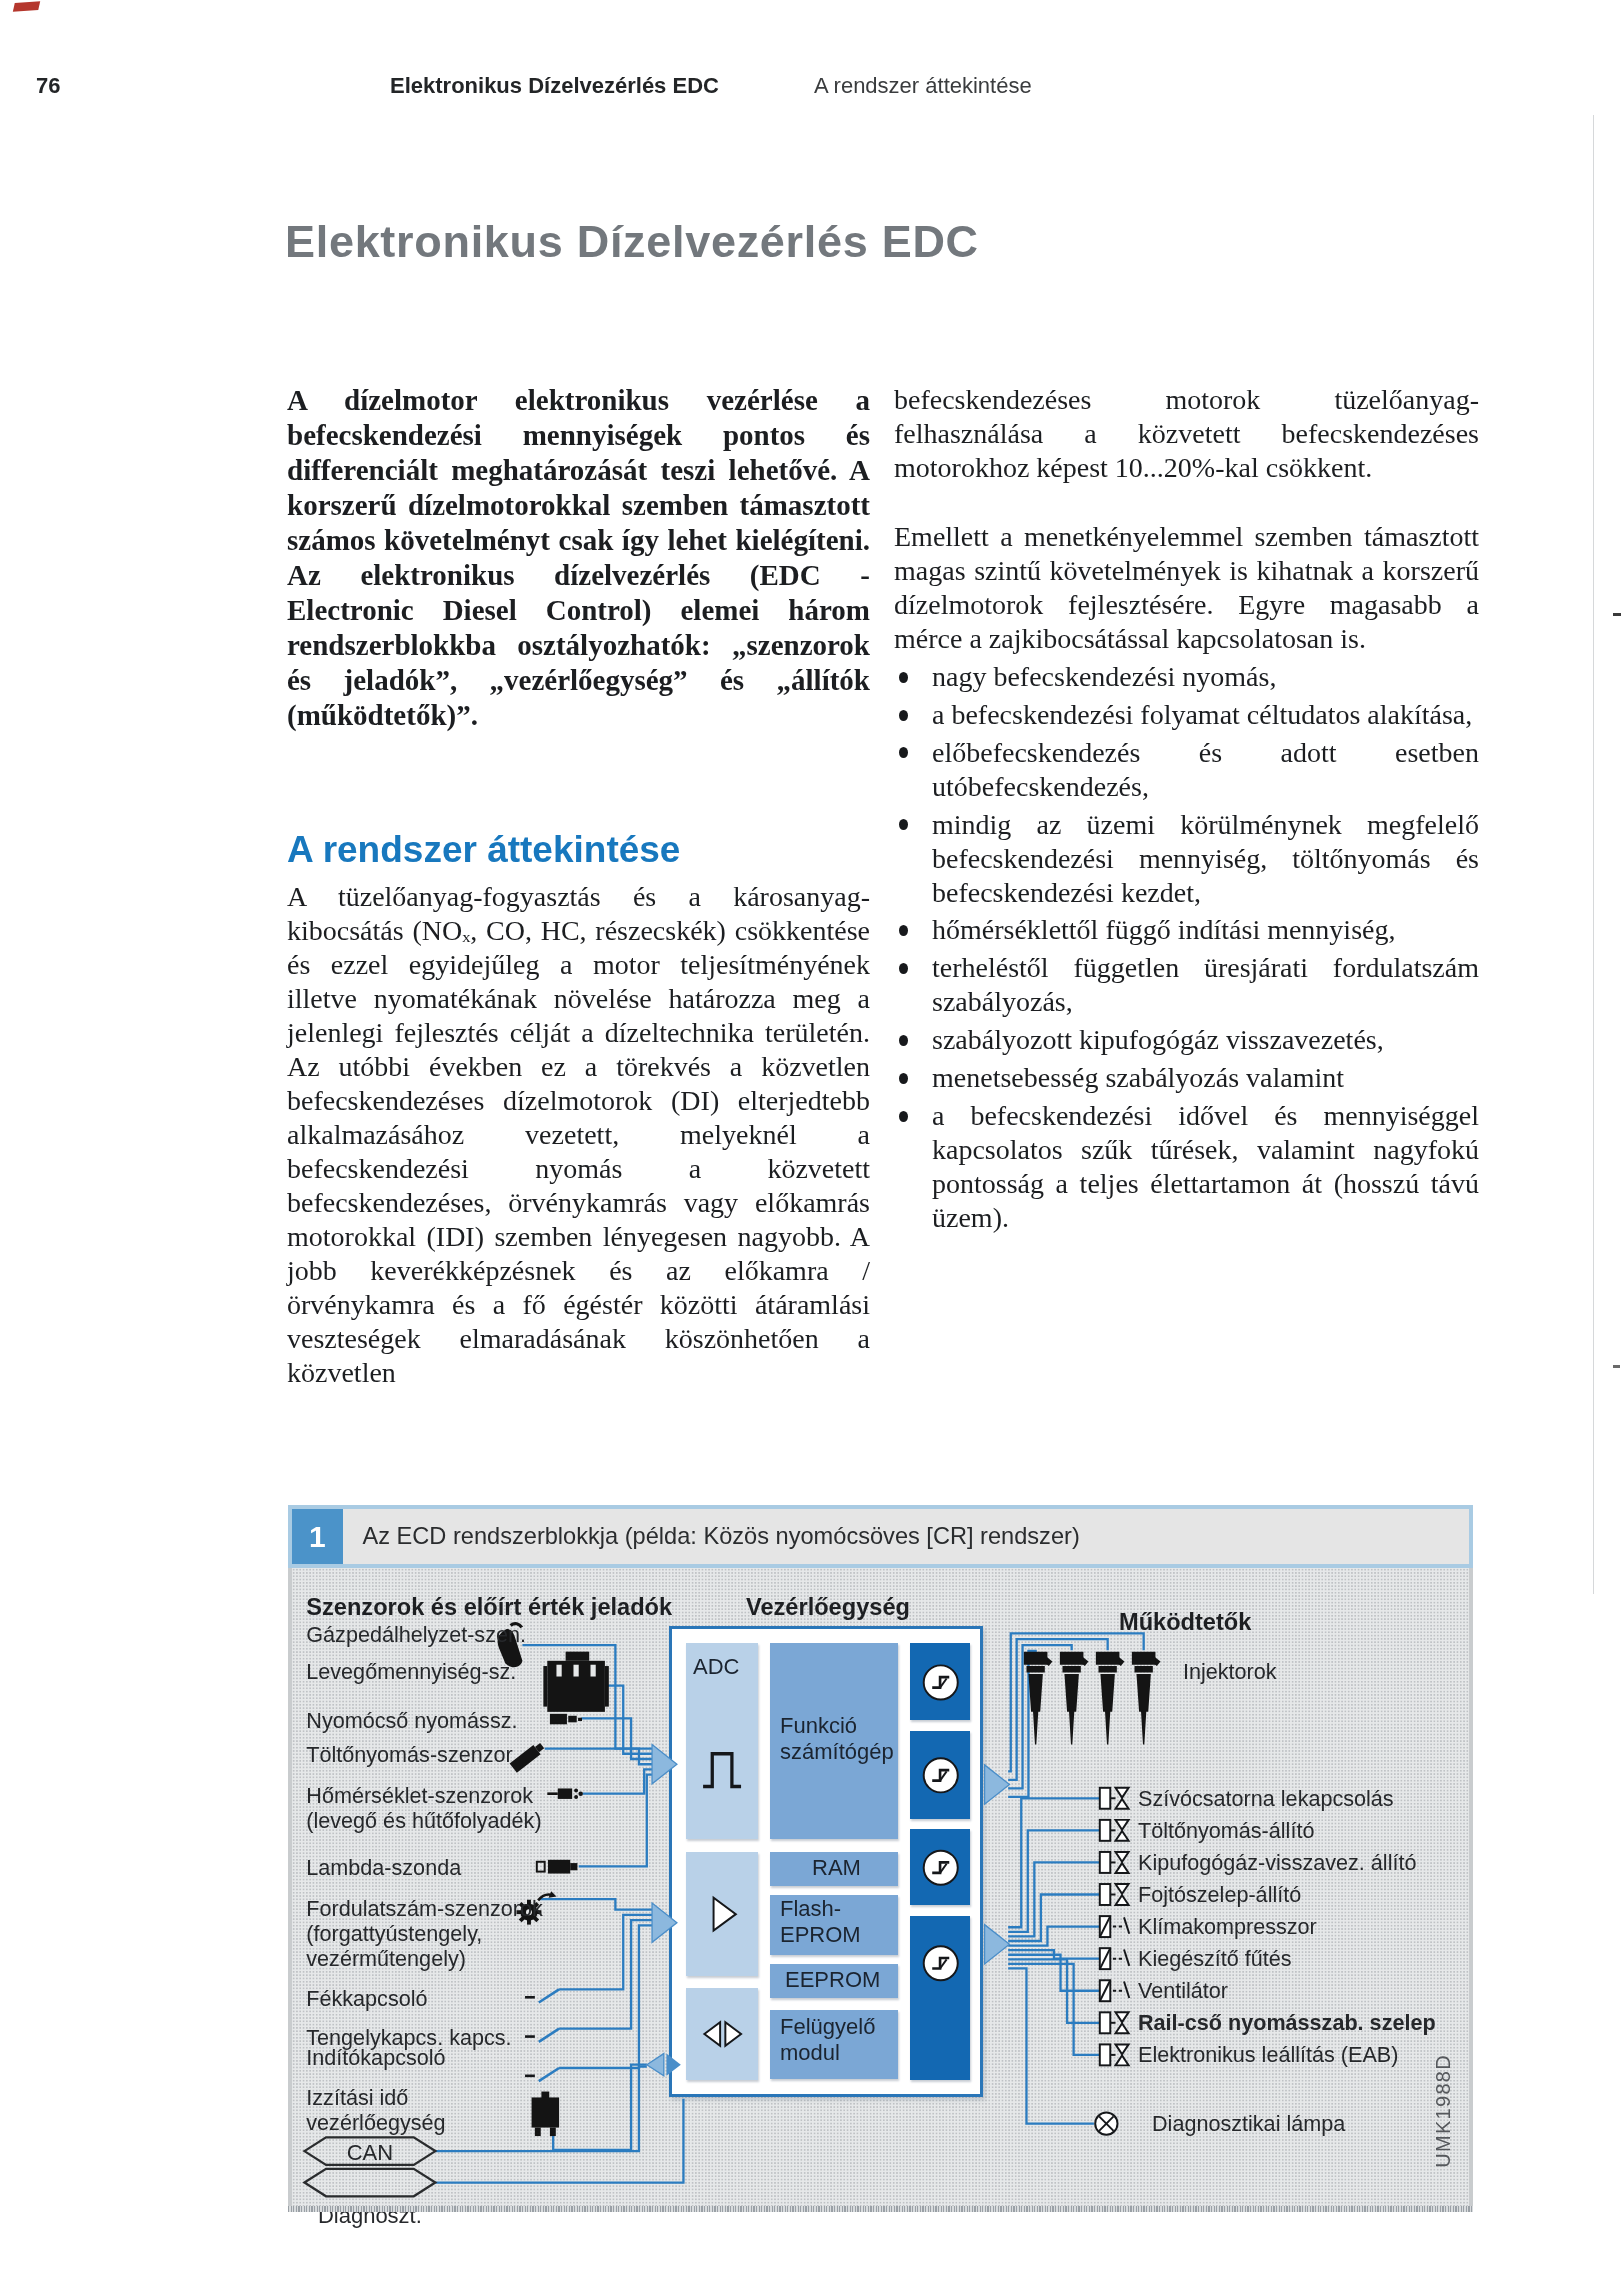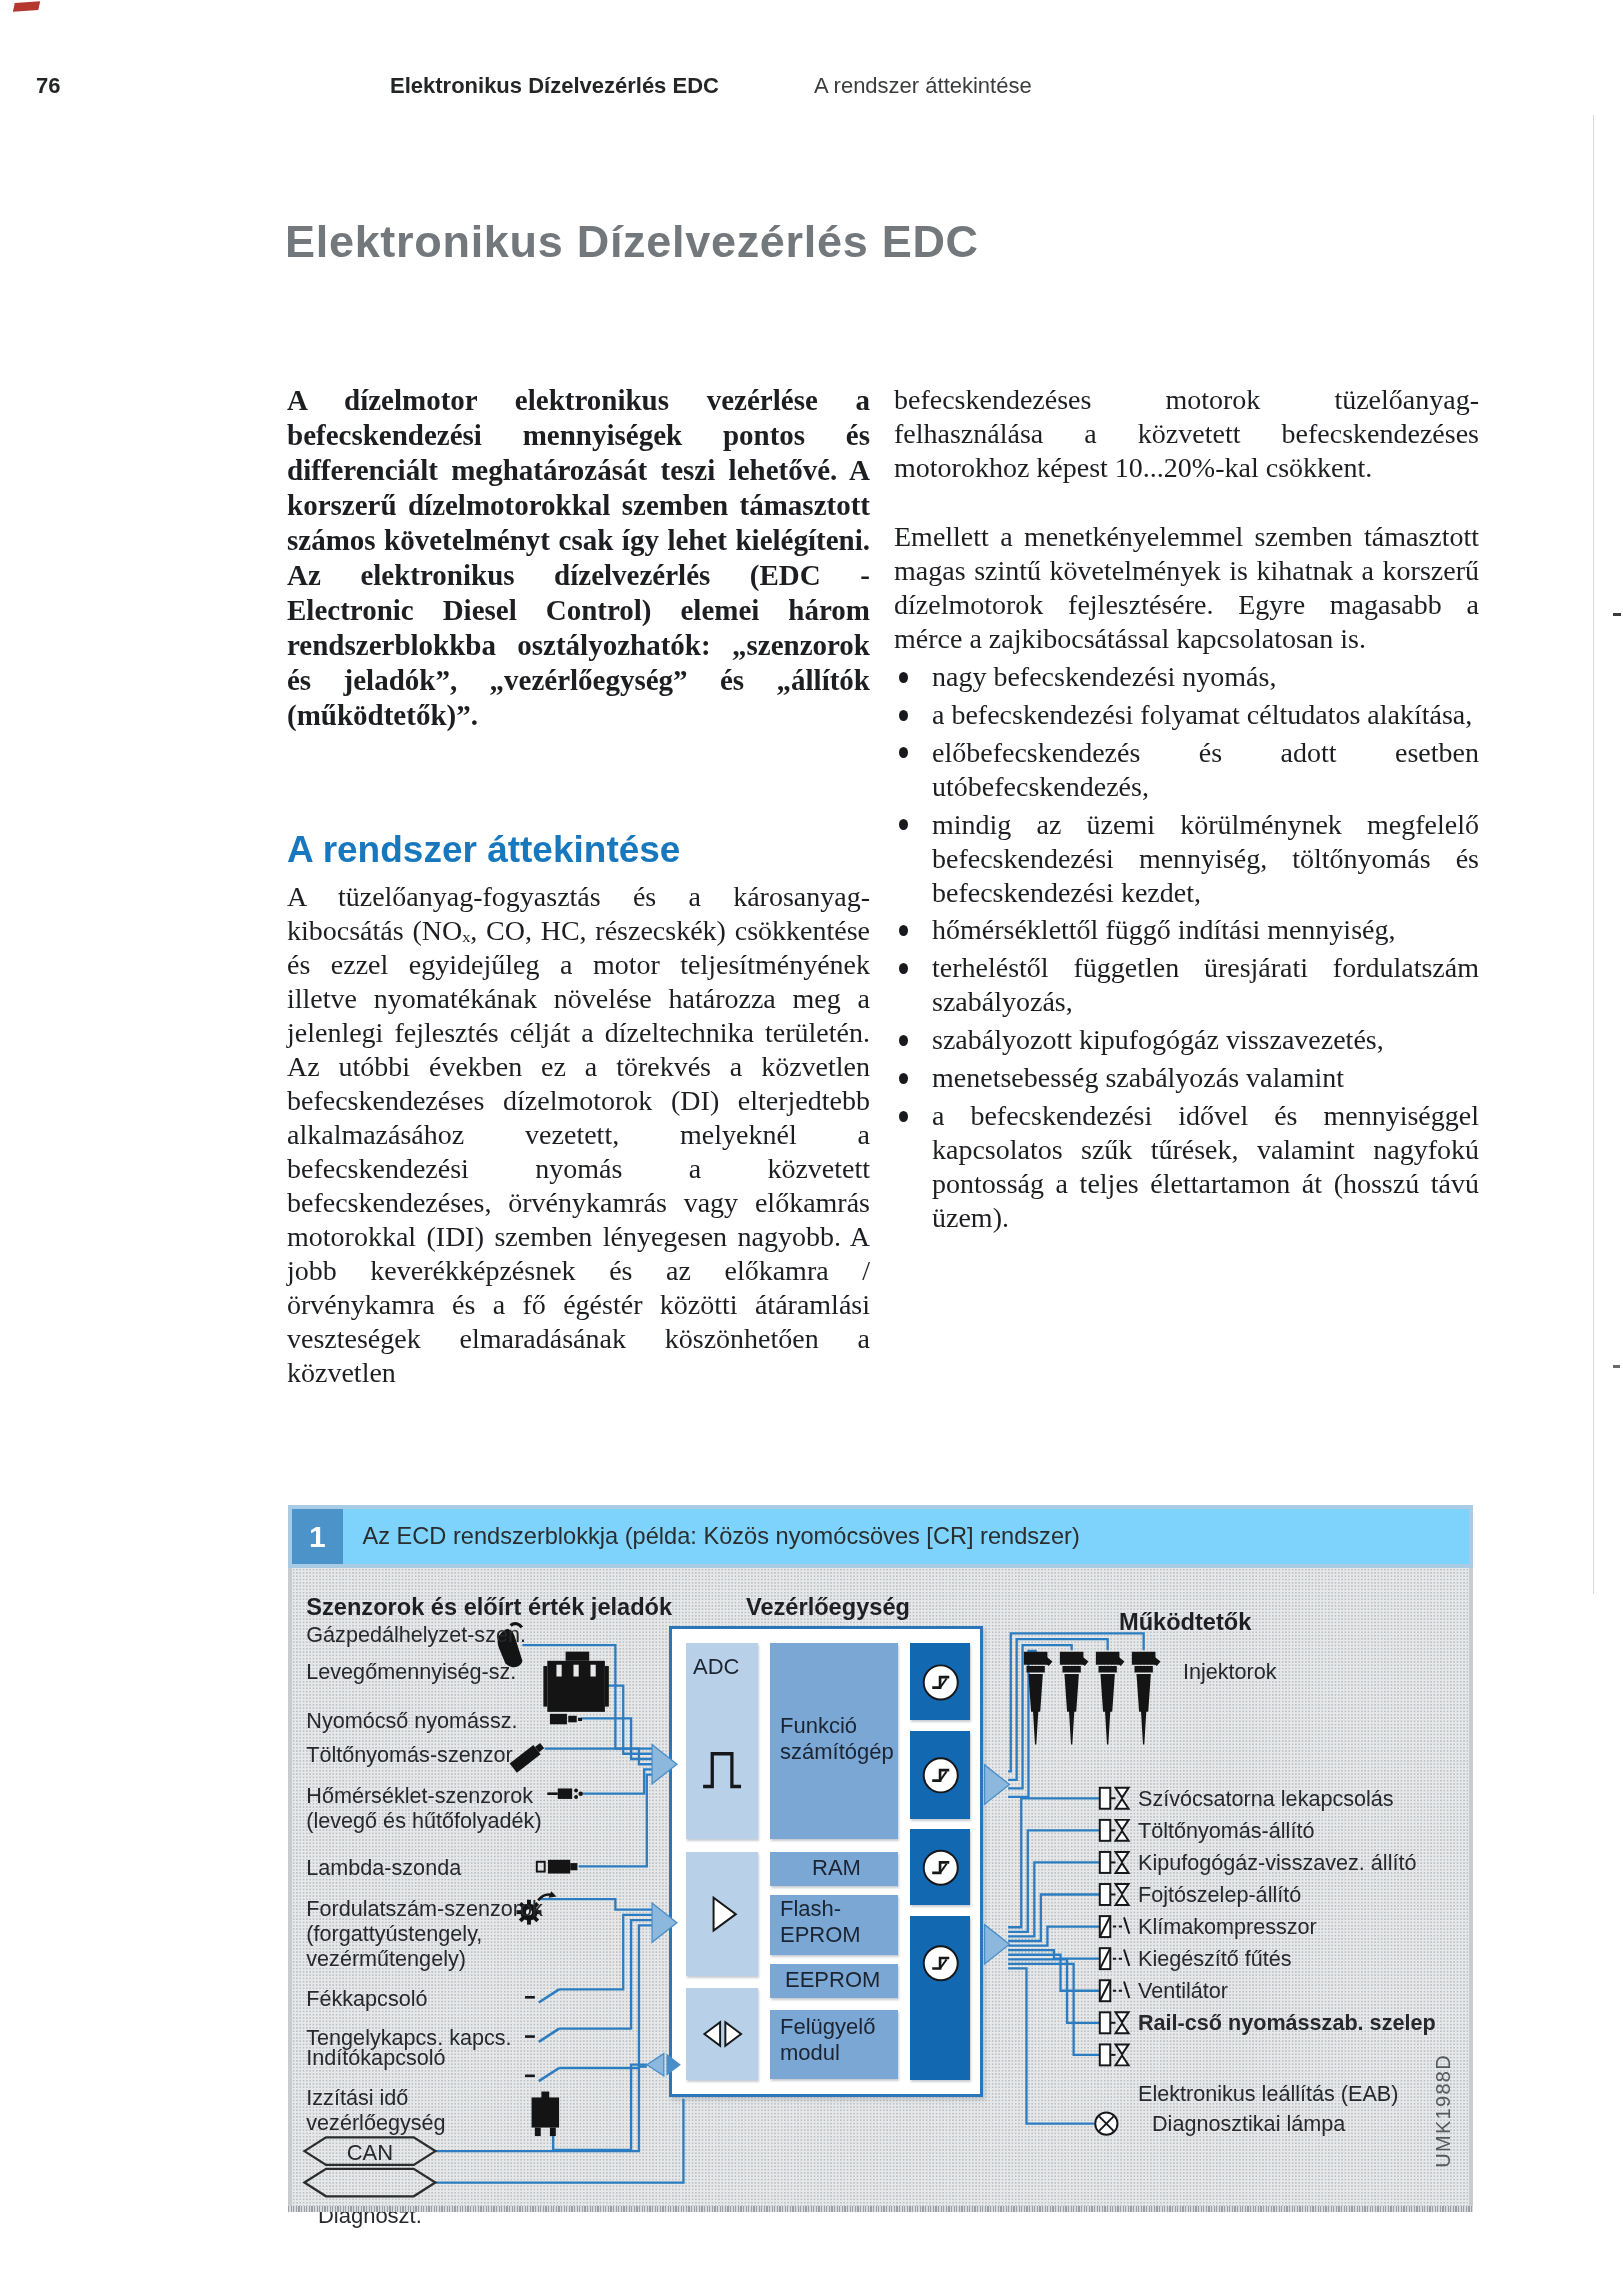--- a/index.html
+++ b/index.html
@@ -37,21 +37,21 @@
   ul.bullets li{position:relative;padding-left:38px;margin:0 0 3.9px 0;}
   ul.bullets li::before{content:"";position:absolute;left:5.2px;top:11.8px;width:9.2px;height:11px;
                         border-radius:50%;background:#17191c;}
 
   
   .fig{position:absolute;left:288px;top:1505px;width:1185px;height:707px;}
   .fig-caption{position:absolute;left:0;top:0;width:1185px;height:63px;background:#a9cbe3;
                box-sizing:border-box;padding:3.9px;display:flex;z-index:1;}
   .fig-num{width:51px;background:#4b93c9;color:#ffffff;font-family:"Liberation Sans",sans-serif;
            font-size:30px;font-weight:700;display:flex;align-items:center;justify-content:center;}
-  .fig-cap-text{flex:1;background:#7dd3fc;display:flex;align-items:center;padding-left:19.6px;
+  .fig-cap-text{flex:1;background:#e5e5e5;display:flex;align-items:center;padding-left:19.6px;
                 font-family:"Liberation Sans",sans-serif;font-size:23.6px;color:#2a2c2e;}
   .fig-body{position:absolute;left:0;top:63px;width:1185px;height:644px;box-sizing:border-box;
             background-color:#e6e8e9;
             background-image:radial-gradient(rgba(90,96,104,0.28) 0.7px,transparent 0.9px);
             background-size:3.3px 3.3px;border-left:4.6px solid #c9ccce;border-right:4.6px solid #c9ccce;z-index:1;}
   .fig-hatch{position:absolute;left:0;bottom:0;width:1185px;height:5.9px;z-index:5;
              background:repeating-linear-gradient(90deg,#9aa0a6 0 1.3px,#d9dcde 1.3px 2.6px);}
 
   .fig-col-h{position:absolute;font-family:"Liberation Sans",sans-serif;font-size:23.6px;
              font-weight:700;color:#1d1f22;z-index:4;}
@@ -198,21 +198,21 @@
 
   <div class="fig-label" style="left:895px;top:154px;">Injektorok</div>
   <div class="fig-label" style="left:850px;top:281px;">Szívócsatorna lekapcsolás</div>
   <div class="fig-label" style="left:850px;top:313px;">Töltőnyomás-állító</div>
   <div class="fig-label" style="left:850px;top:345px;">Kipufogógáz-visszavez. állító</div>
   <div class="fig-label" style="left:850px;top:377px;">Fojtószelep-állító</div>
   <div class="fig-label" style="left:850px;top:409px;">Klímakompresszor</div>
   <div class="fig-label" style="left:850px;top:441px;">Kiegészítő fűtés</div>
   <div class="fig-label" style="left:850px;top:473px;">Ventilátor</div>
   <div class="fig-label" style="left:850px;top:505px;font-weight:bold;">Rail-cső nyomásszab. szelep</div>
-  <div class="fig-label" style="left:850px;top:537px;margin-top:39px;">Elektronikus leállítás (EAB)</div>
+  <div class="fig-label" style="left:850px;top:537px;">Elektronikus leállítás (EAB)</div>
   <div class="fig-label" style="left:864px;top:606px;">Diagnosztikai lámpa</div>
   <div class="watermark">UMK1988D</div>
 
   <svg class="fig-svg" width="1185" height="707" viewBox="0 0 1810 1080">
     <defs>
       <g id="drv">
           <circle r="26" fill="#ffffff" stroke="#15171a" stroke-width="3"></circle>
         <path d="M-13 8 H-1 V-8 H13" fill="none" stroke="#15171a" stroke-width="4"></path>
         <path d="M-1 8 L9 -6" fill="none" stroke="#15171a" stroke-width="3"></path>
         </g>

